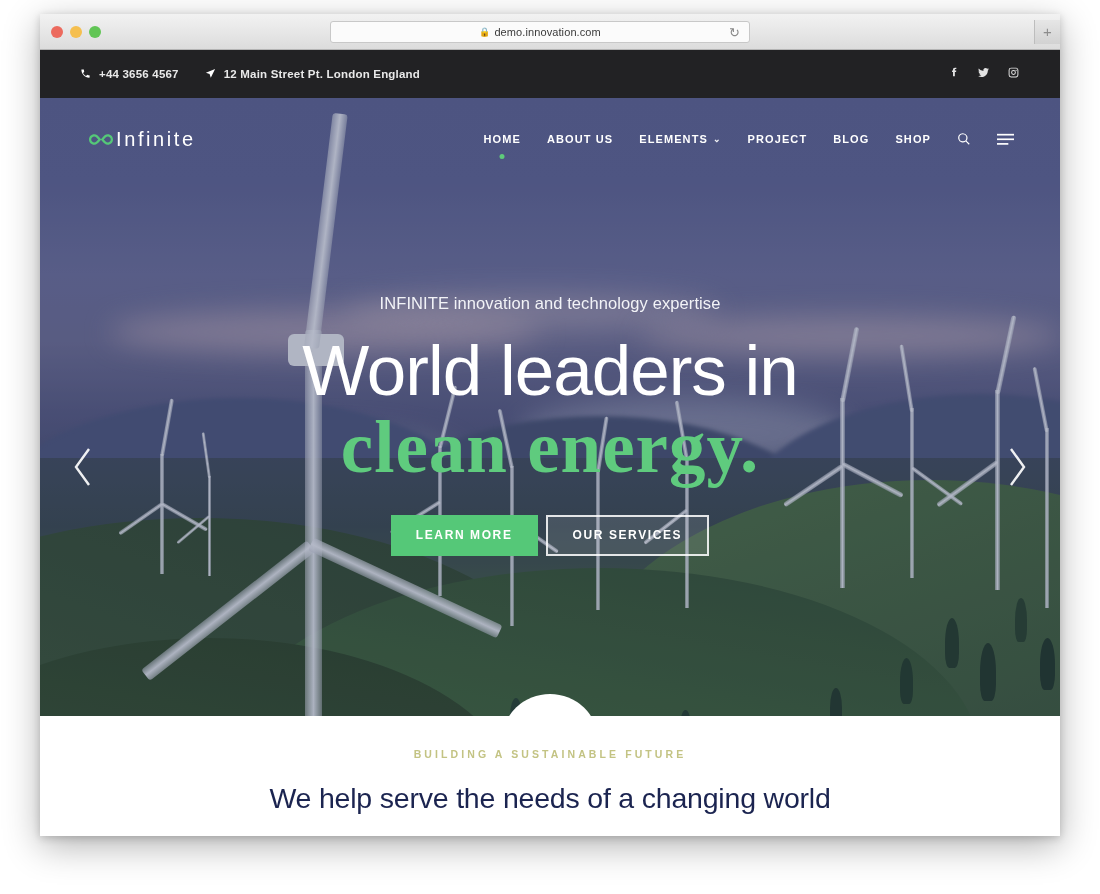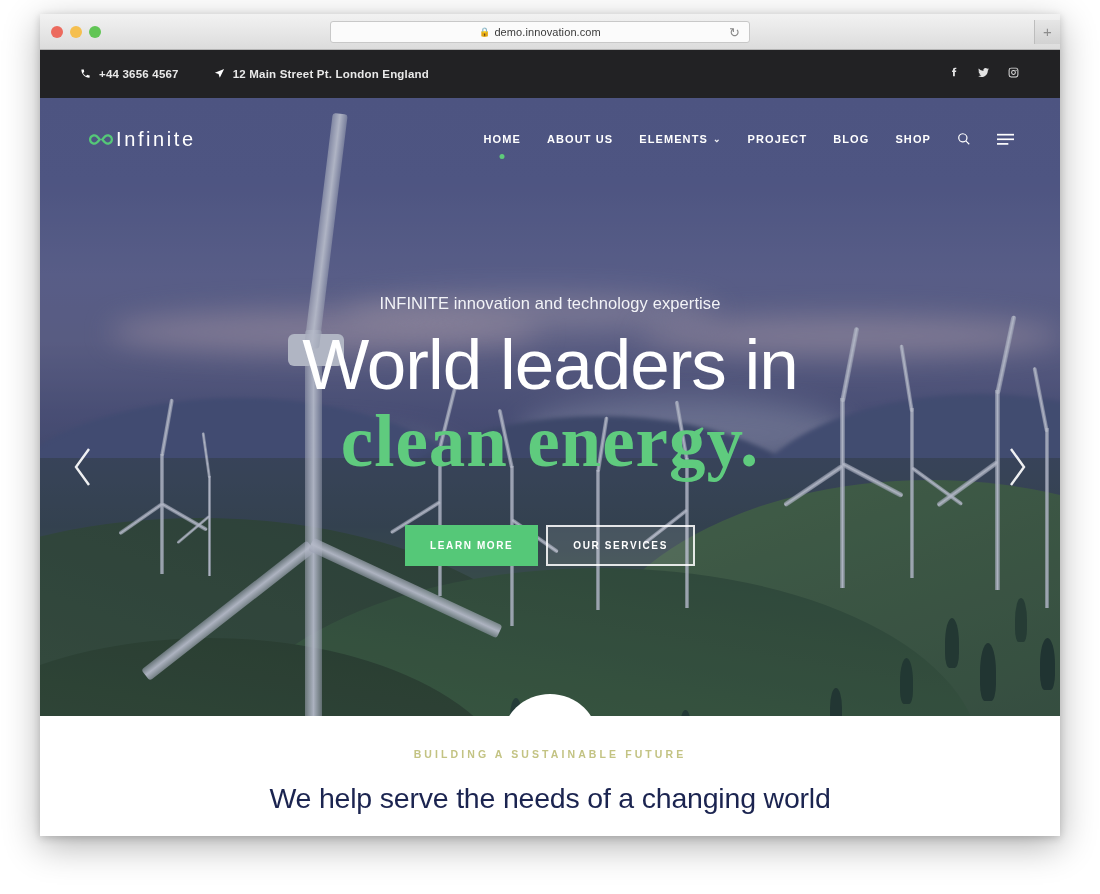--- a/index.html
+++ b/index.html
@@ -45,21 +45,21 @@
     color:#8c8c8c; font-size:15px; line-height:24px; text-align:center;
   }
 
   #page{ position:relative; width:100%; height:786px; overflow:hidden; background:#fff; }
 
   
   #topbar{
     position:relative; height:48px; background:#222224;
     display:flex; align-items:center; padding:0 40px; z-index:6;
   }
-  .topbar-left{ display:flex; align-items:center; gap:35px; }
+  .topbar-left{ display:flex; align-items:center; gap:26px; }
   .tb-item{ display:flex; align-items:center; gap:8px; color:#e9e9e9; font-size:11.5px; font-weight:bold; letter-spacing:.2px; }
   .tb-item svg{ width:11px; height:11px; fill:#fff; }
   .topbar-right{ margin-left:auto; display:flex; align-items:center; gap:17px; }
   .social svg{ width:13px; height:13px; fill:#e3e3e3; }
 
   
   #hero{ position:relative; height:738px; overflow:hidden; }
   #hero-bg{ position:absolute; inset:0; }
   .sky{
     position:absolute; left:0; right:0; top:0; height:420px;
@@ -89,28 +89,28 @@
   .nav-item{ position:relative; color:#fff; font-size:11px; font-weight:bold; letter-spacing:1.1px; display:flex; align-items:center; gap:5px; white-space:nowrap; }
   .nav-item .caret{ font-size:9px; opacity:.95; }
   .nav-dot{ position:absolute; left:50%; transform:translateX(-50%); bottom:-14px; width:5px; height:5px; border-radius:50%; background:#5ecb7a; }
   .nav-icon{ color:#fff; display:flex; align-items:center; }
   .nav-icon svg{ width:14px; height:14px; fill:#fff; }
   #hamburger-icon svg{ width:17px; height:13px; }
 
   
   #hero-content{ position:absolute; left:0; right:0; top:196px; text-align:center; z-index:5; }
   #hero-sub{ color:#f2f3f7; font-size:16.5px; letter-spacing:.1px; font-weight:400; }
-  #hero-title{ margin-top:15px; color:#fff; font-size:71px; line-height:1.03; font-weight:400; letter-spacing:-1px; }
+  #hero-title{ margin-top:21px; color:#fff; font-size:71px; line-height:1.03; font-weight:400; letter-spacing:-1px; }
   #hero-title-script{
     display:block; color:#5fcb7e; font-size:73px; line-height:1.12;
     font-family:"Liberation Serif", serif; font-weight:bold; letter-spacing:1px;
   }
   #hero-buttons{ margin-top:26px; display:flex; justify-content:center; gap:8px; }
   .btn{ height:41px; padding:0 25px; display:flex; align-items:center; justify-content:center;
-        font-size:10px; font-weight:bold; letter-spacing:1.6px; color:#fff;margin-top:16px; }
+        font-size:12px; font-weight:bold; letter-spacing:1.6px; color:#fff; }
   #btn-primary{ background:#55c878; }
   #btn-secondary{ background:rgba(255,255,255,.10); border:2px solid rgba(255,255,255,.85); }
 
   .slider-arrow{ position:absolute; top:348px; z-index:5; color:#fff; opacity:.92; }
   .slider-arrow svg{ width:22px; height:42px; stroke:#fff; stroke-width:2.4; fill:none; }
   #slider-prev{ left:32px; } #slider-next{ right:32px; }
 
   
   #hero-curve{ position:absolute; left:-6%; bottom:-126px; width:112%; height:240px; background:#fff; border-radius:50% 50% 0 0 / 100% 100% 0 0; z-index:4; }
   #hero-bump{ position:absolute; left:50%; transform:translateX(-50%); bottom:96px; width:96px; height:46px; background:#fff; border-radius:50% 50% 0 0 / 100% 100% 0 0; z-index:4; }

